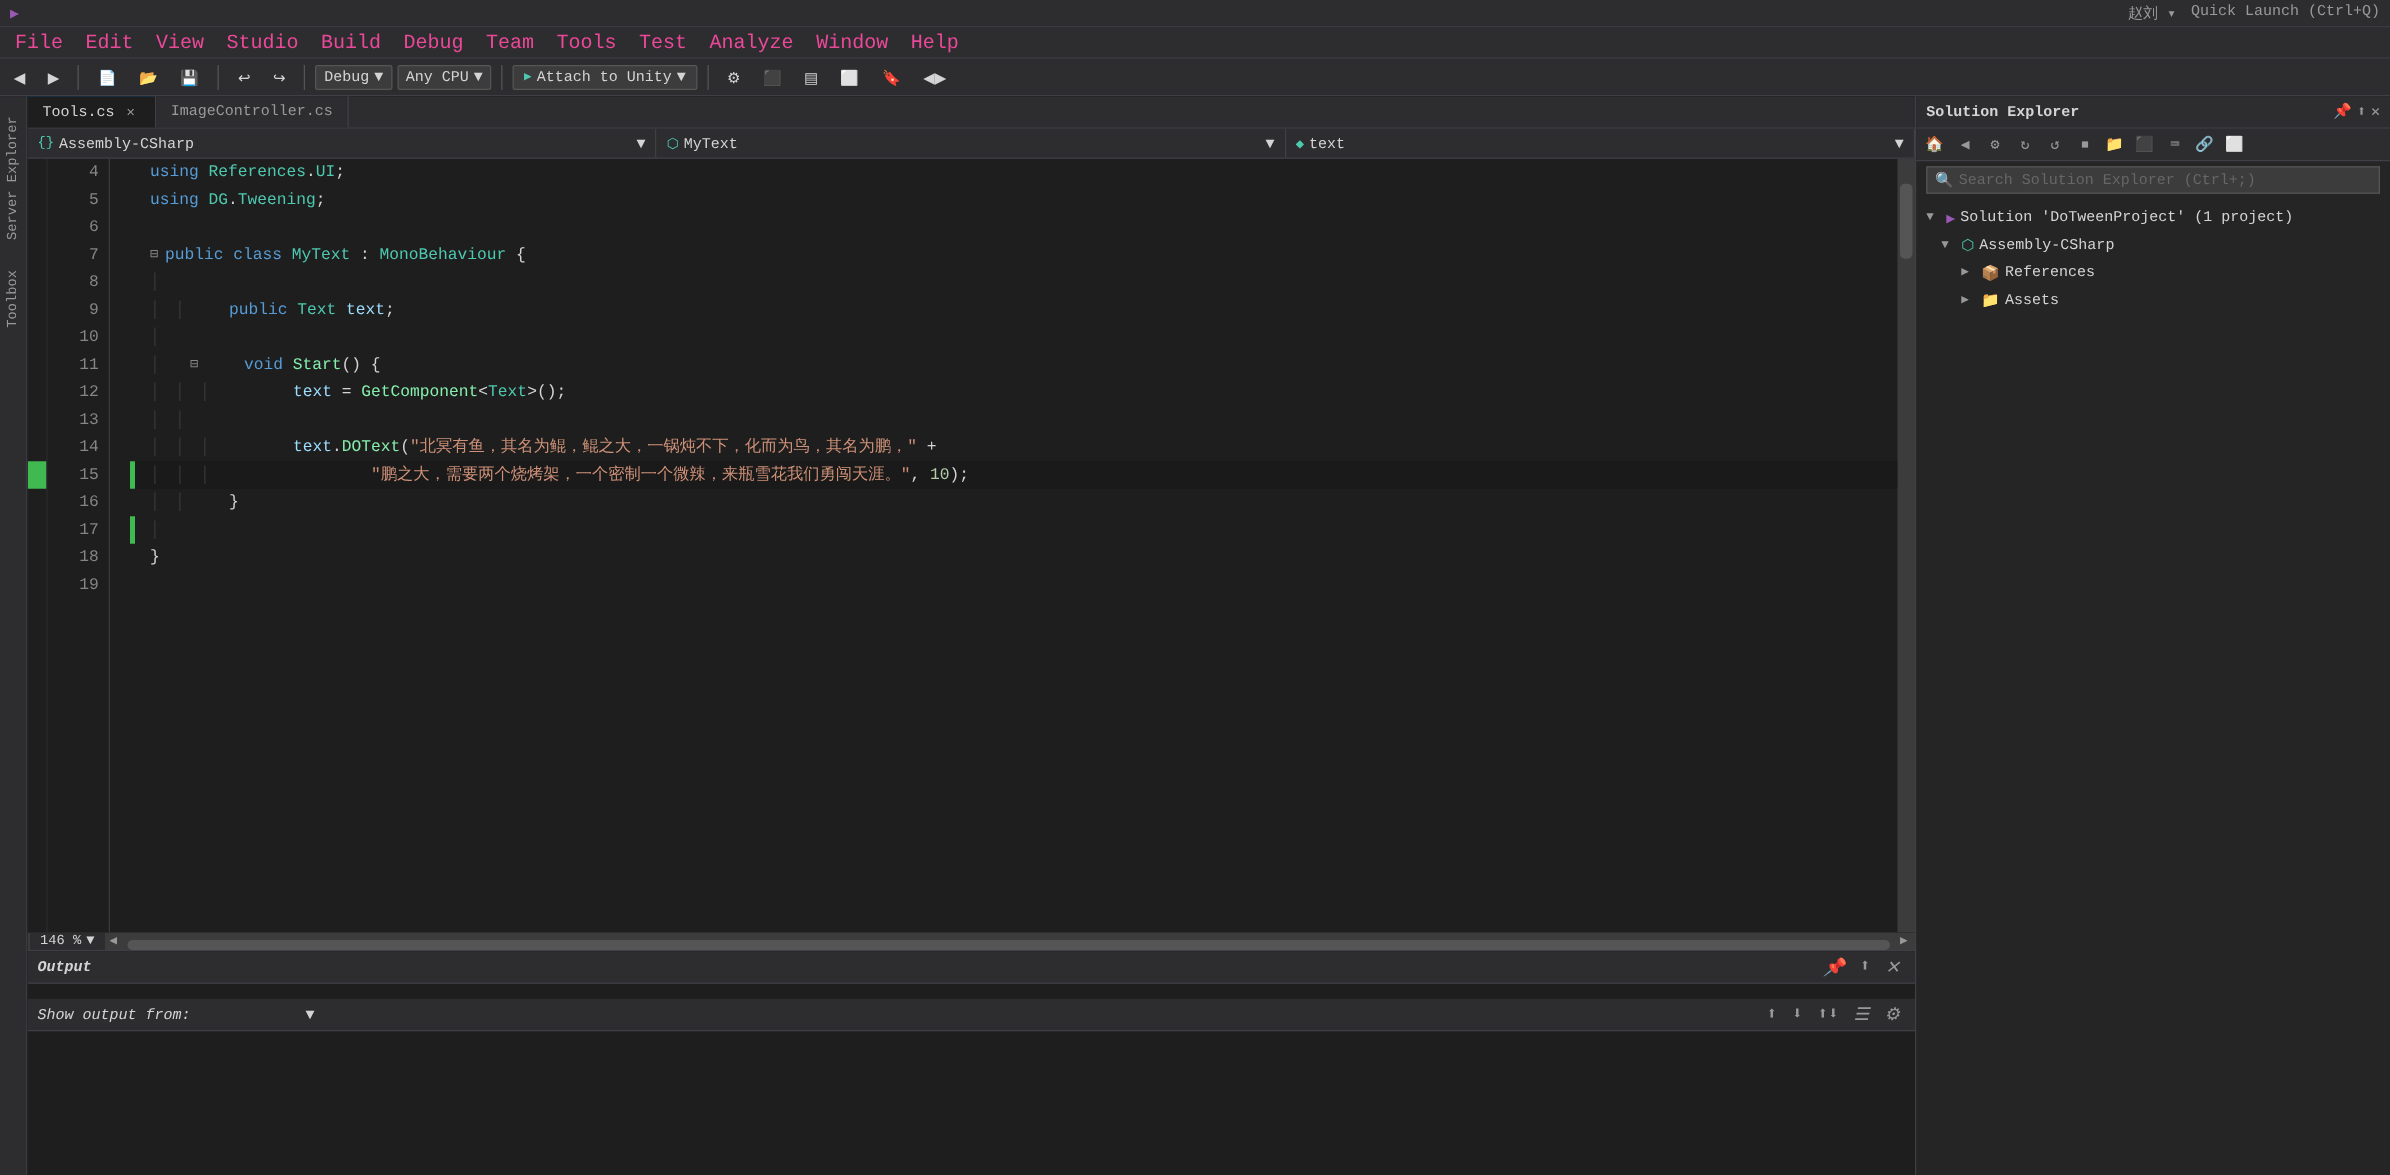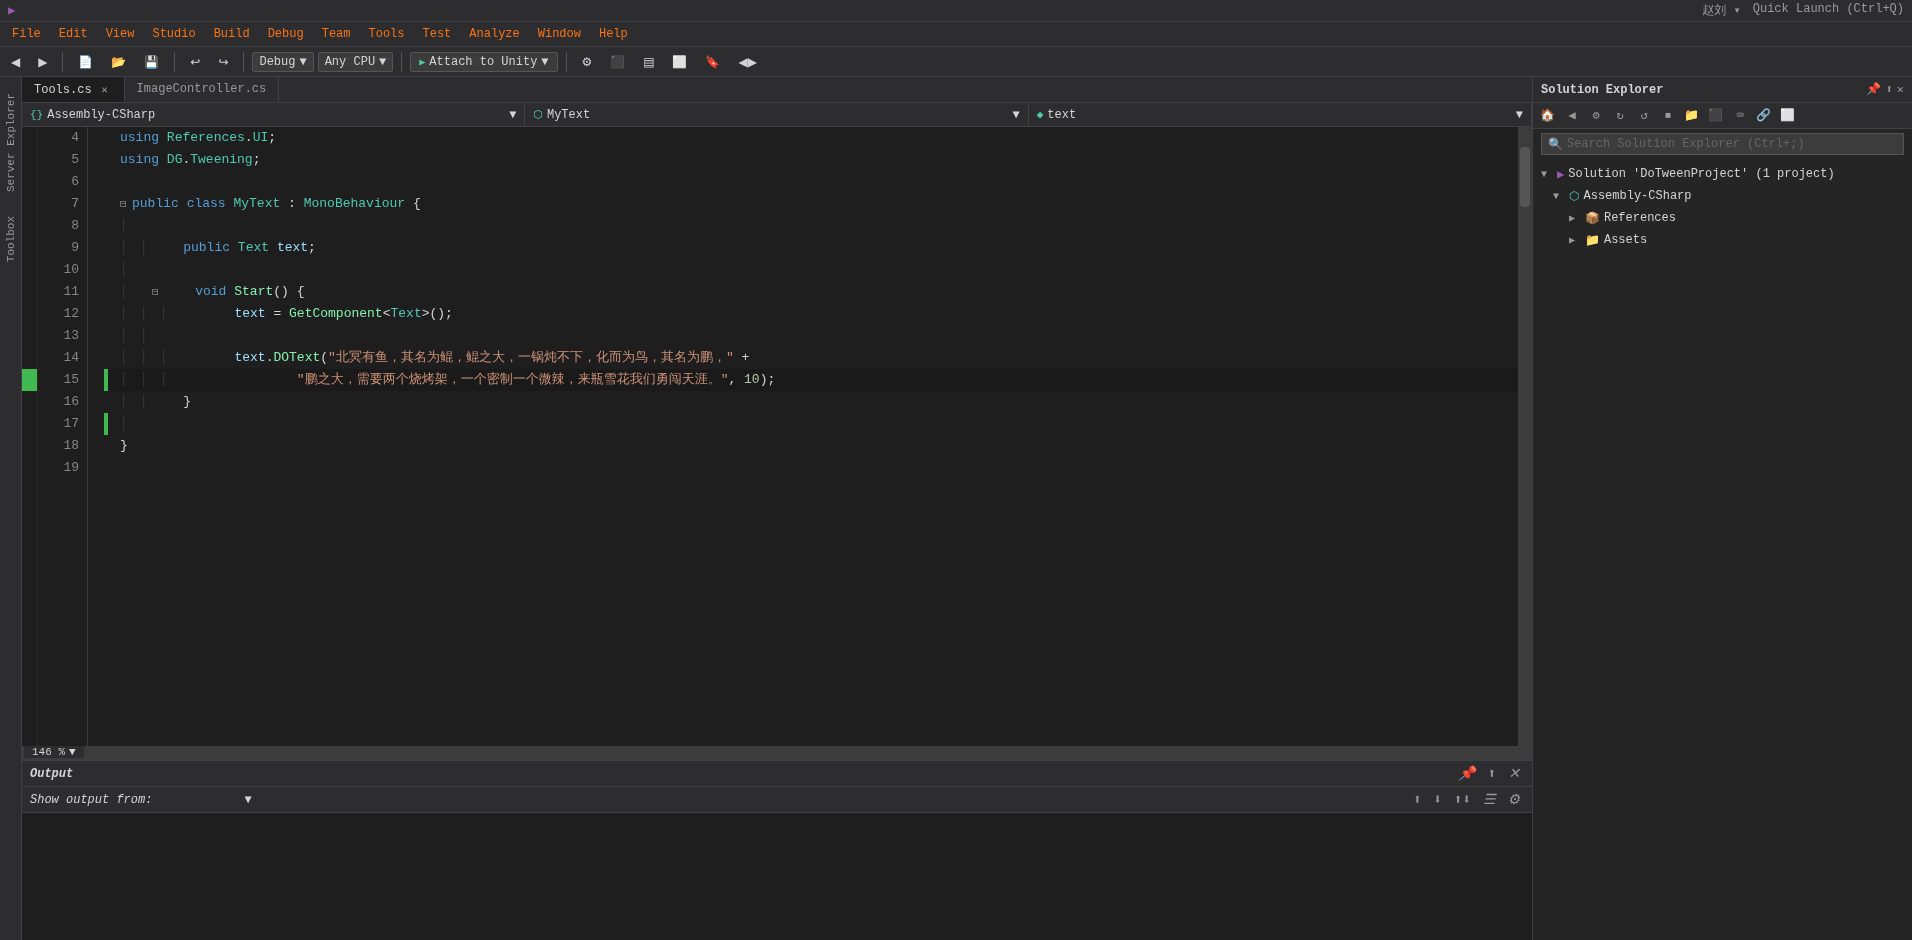--- a/index.html
+++ b/index.html
@@ -27,22 +27,22 @@
     #titlebar .title { flex: 1; text-align: center; }
     #titlebar .win-controls { display: flex; gap: 4px; margin-left: auto; }
 
     
     #menubar {
       background: #2d2d30;
       height: 25px;
       display: flex;
       align-items: center;
       padding: 0 4px;
-      font-size: 12px;
-      color: #f97316;
+      font-size: 16px;
+      color: #ec4899;
       border-bottom: 1px solid #3f3f46;
       gap: 2px;
     }
     .menu-item {
       padding: 2px 8px;
       cursor: pointer;
     }
 
     
     #toolbar {
@@ -266,23 +266,22 @@
     .gutter-line {
       height: 22px;
       width: 100%;
     }
 
     
     #h-scrollbar {
       height: 14px;
       background: #3c3c3c;
       display: flex;
-      align-items: flex-start;
+      align-items: flex-end;
       padding: 0 2px;
-      flex-direction: column;
     }
     .h-scroll-left, .h-scroll-right {
       width: 14px;
       height: 14px;
       color: #999;
       cursor: pointer;
       font-size: 10px;
       display: flex;
       align-items: center;
       justify-content: center;
@@ -333,20 +332,21 @@
     }
     #output-toolbar {
       background: #2d2d30;
       height: 26px;
       display: flex;
       align-items: center;
       padding: 0 8px;
       font-size: 12px;
       border-bottom: 1px solid #3f3f46;
       gap: 8px;
+      margin-top: 12px;
     }
     .output-dropdown {
       display: flex;
       align-items: center;
       gap: 4px;
       color: #d4d4d4;
       cursor: pointer;
     }
     #output-content {
       flex: 1;

